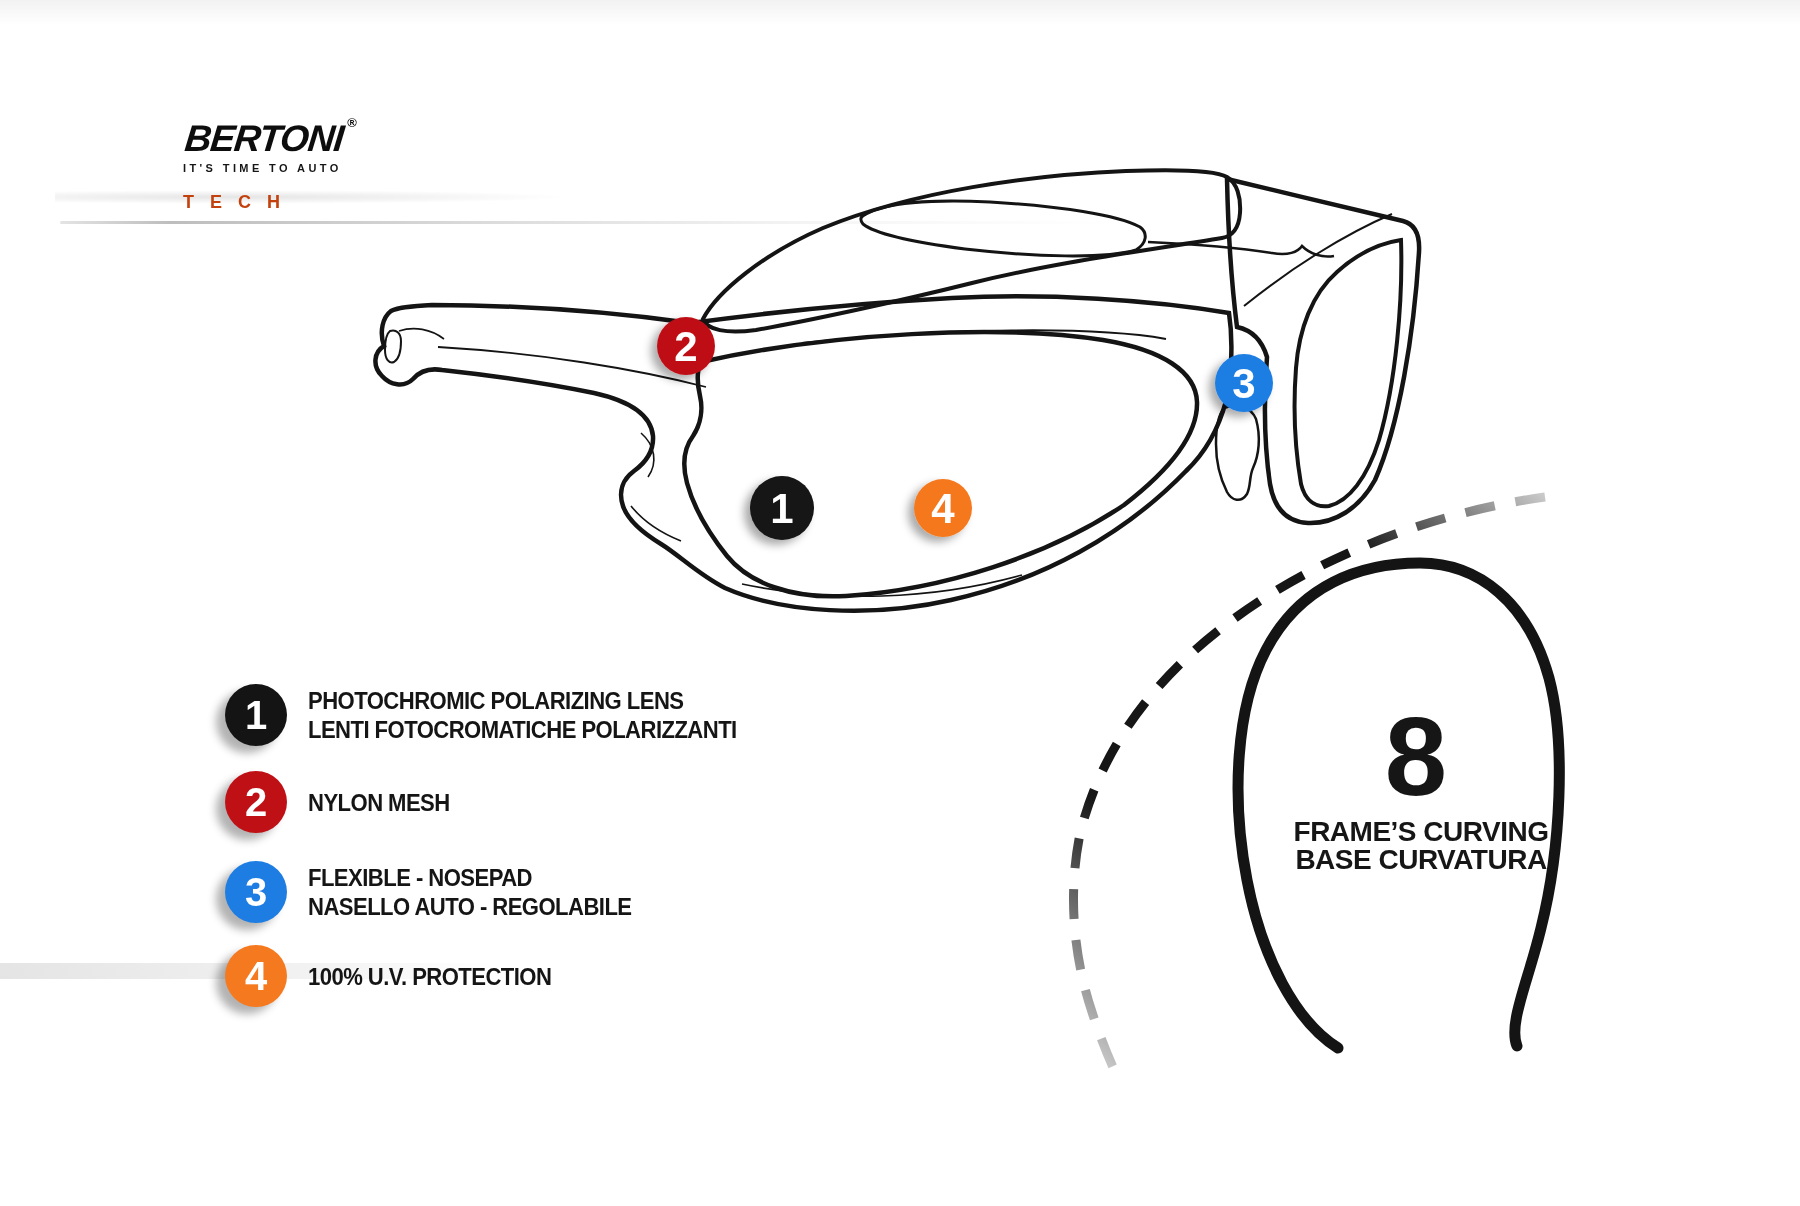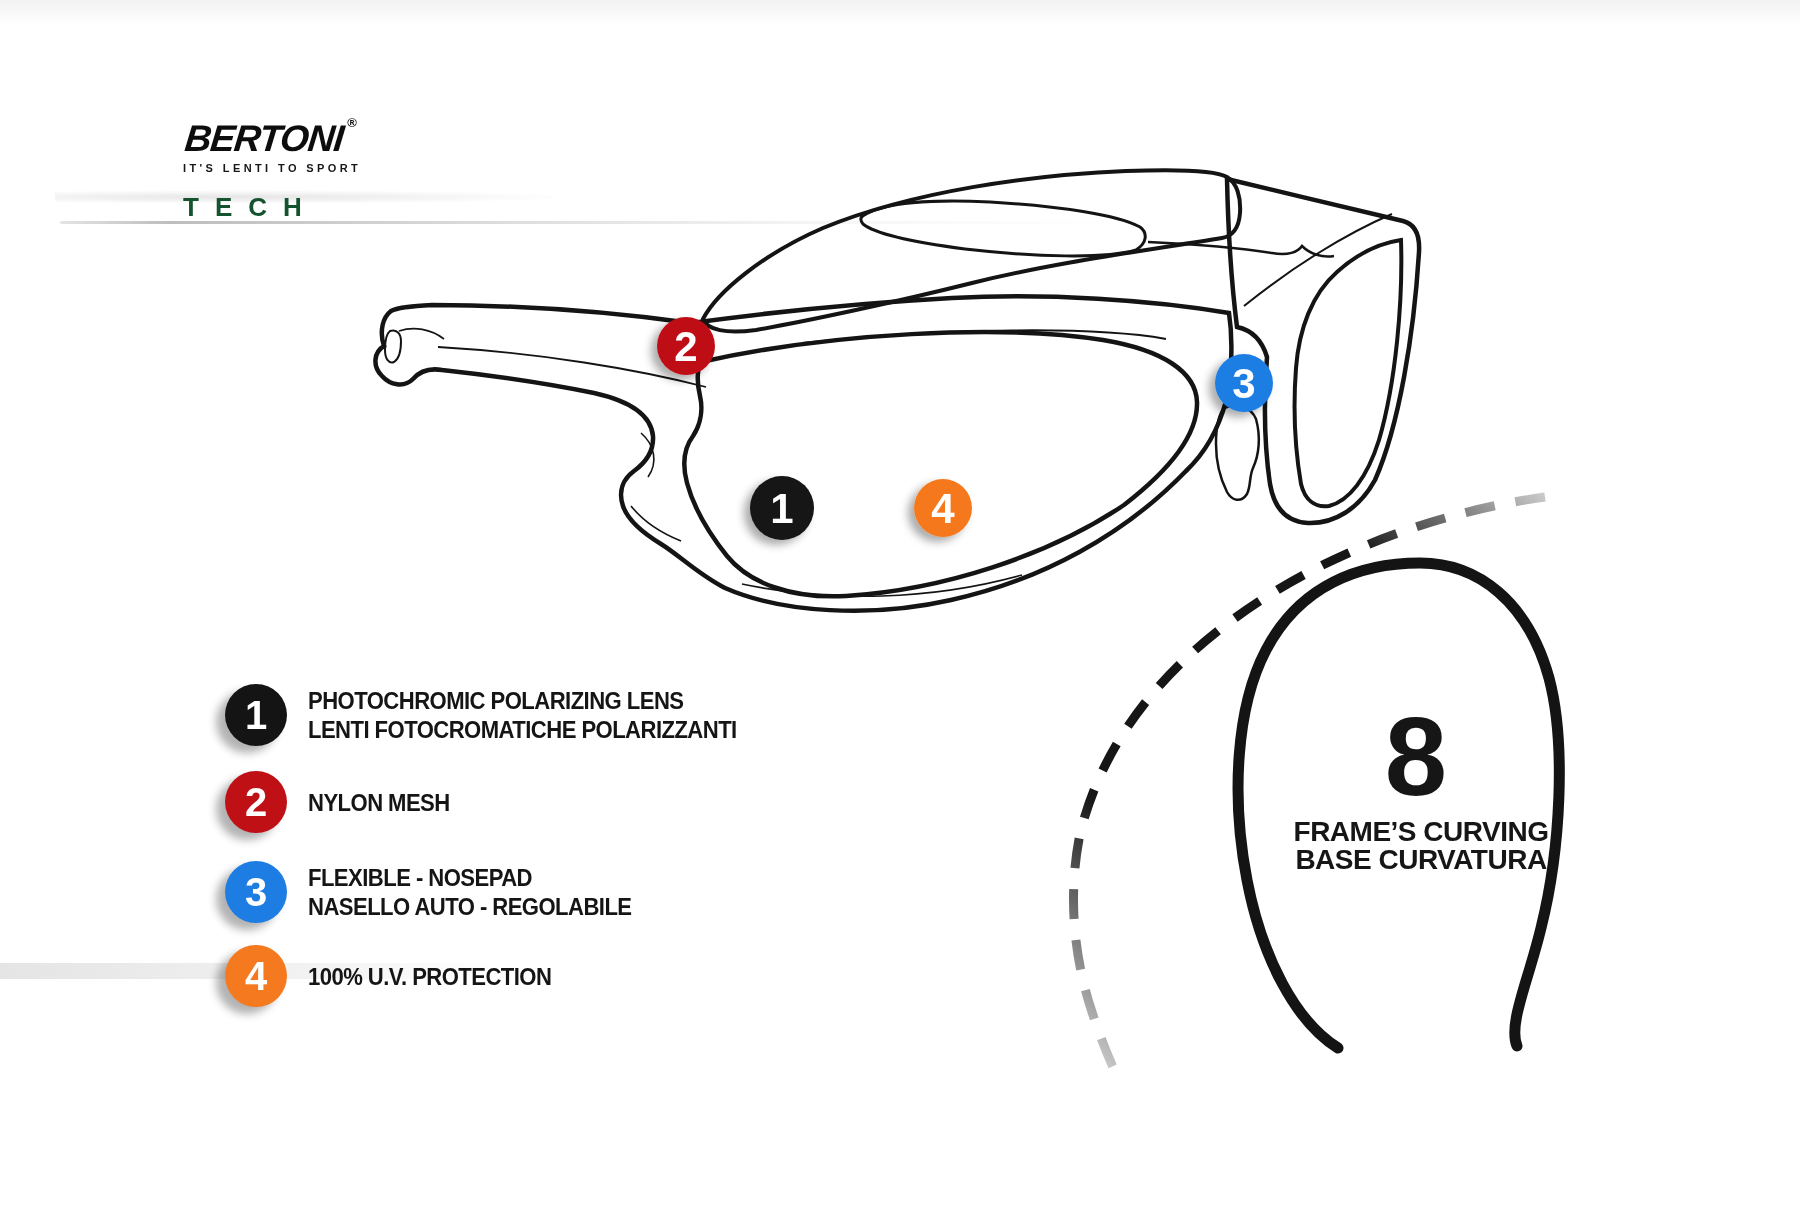--- a/index.html
+++ b/index.html
@@ -12,21 +12,21 @@
     background:linear-gradient(180deg,rgba(0,0,0,0.05),rgba(0,0,0,0));pointer-events:none;}
   
   .logo{position:absolute;left:183px;top:120px;}
   .brand-row{display:flex;align-items:flex-start;}
   .brand-name{
     font-size:37px;font-weight:bold;font-style:italic;letter-spacing:-1px;color:#0d0d0d;
     transform:skewX(-6deg);transform-origin:left bottom;line-height:1;
   }
   .brand-reg{font-size:13px;font-weight:bold;color:#0d0d0d;margin-left:6px;line-height:1;position:relative;top:-4px;}
   .brand-tagline{font-size:11px;font-weight:bold;letter-spacing:3.4px;color:#161616;margin-top:5px;white-space:nowrap;}
-  .brand-model{font-size:26px;font-weight:bold;letter-spacing:16px;color:#14532d;margin-top:18px;}
+  .brand-model{font-size:18px;font-weight:bold;letter-spacing:16px;color:#c2410c;margin-top:18px;}
   
   .hairline{position:absolute;left:60px;top:221px;width:1100px;height:3px;border-radius:2px;
     background:linear-gradient(to right,rgba(120,120,120,0.20),rgba(110,110,110,0.45) 10%,rgba(140,140,140,0.30) 40%,rgba(180,180,180,0.12) 70%,rgba(200,200,200,0) 96%);}
   .logo-swoosh{position:absolute;left:55px;top:190px;width:520px;height:14px;
     background:radial-gradient(ellipse at 35% 50%,rgba(0,0,0,0.10),rgba(0,0,0,0) 70%);}
   .bottom-swoosh{position:absolute;left:0px;top:963px;width:540px;height:16px;
     background:linear-gradient(to right,rgba(90,90,90,0.16),rgba(120,120,120,0.10) 55%,rgba(150,150,150,0) 92%);}
   
   .legend-row{position:absolute;left:225px;display:flex;align-items:center;}
   .legend-badge{
@@ -52,21 +52,21 @@
   <div class="top-tint"></div>
   <div class="logo-swoosh"></div>
   <div class="hairline"></div>
   <div class="bottom-swoosh"></div>
 
   <div class="logo">
     <div class="brand-row">
       <div class="brand-name">BERTONI</div>
       <div class="brand-reg">®</div>
     </div>
-    <div class="brand-tagline">IT'S LENTI TO SPORT</div>
+    <div class="brand-tagline">IT'S TIME TO AUTO</div>
     <div class="brand-model">TECH</div>
   </div>
 
   <svg width="1800" height="1206" viewBox="0 0 1800 1206" style="position:absolute;left:0;top:0;">
     <defs>
       <filter id="ds" x="-60%" y="-60%" width="220%" height="220%">
         <feDropShadow dx="-6" dy="5" stdDeviation="4" flood-color="#000000" flood-opacity="0.33"></feDropShadow>
       </filter>
       <linearGradient id="fadeDash" gradientUnits="userSpaceOnUse" x1="1545" y1="497" x2="1100" y2="1060">
         <stop offset="0" stop-color="#c9c9c9"></stop>

